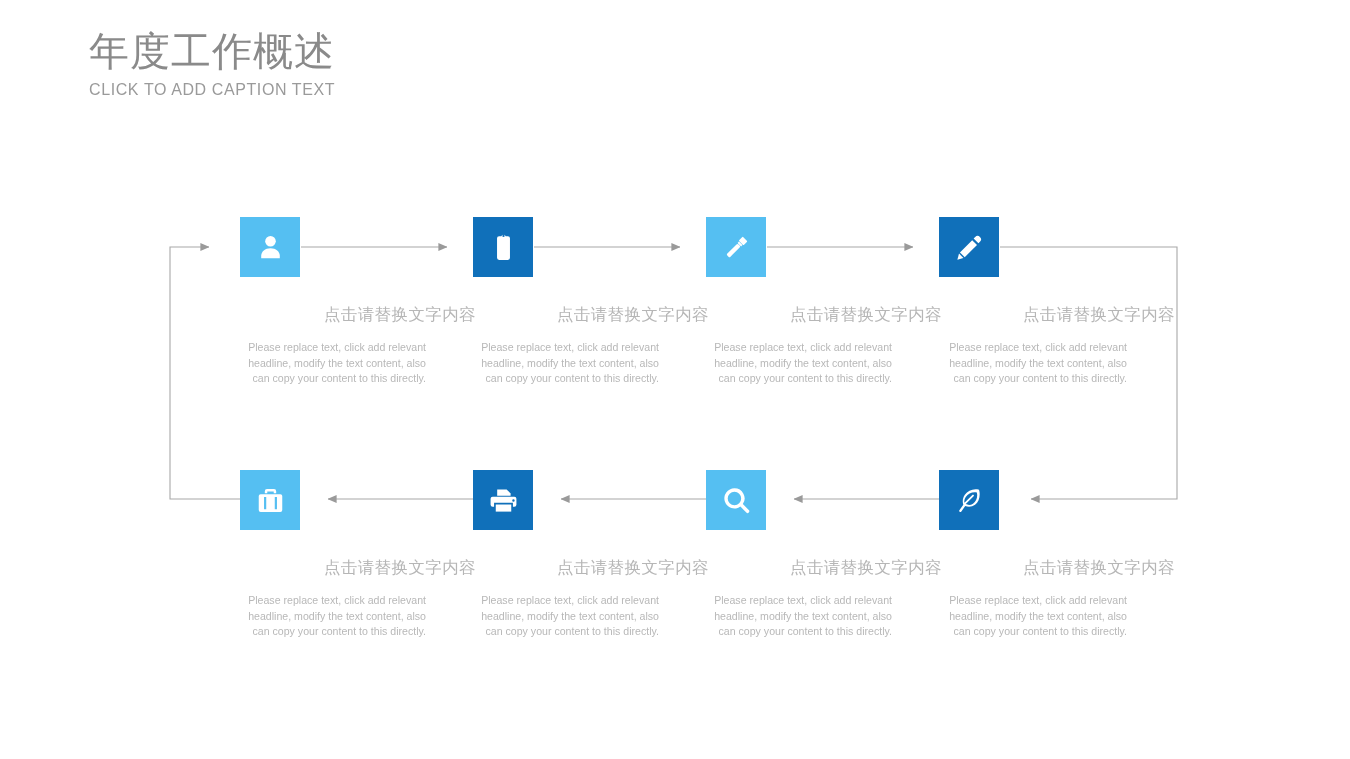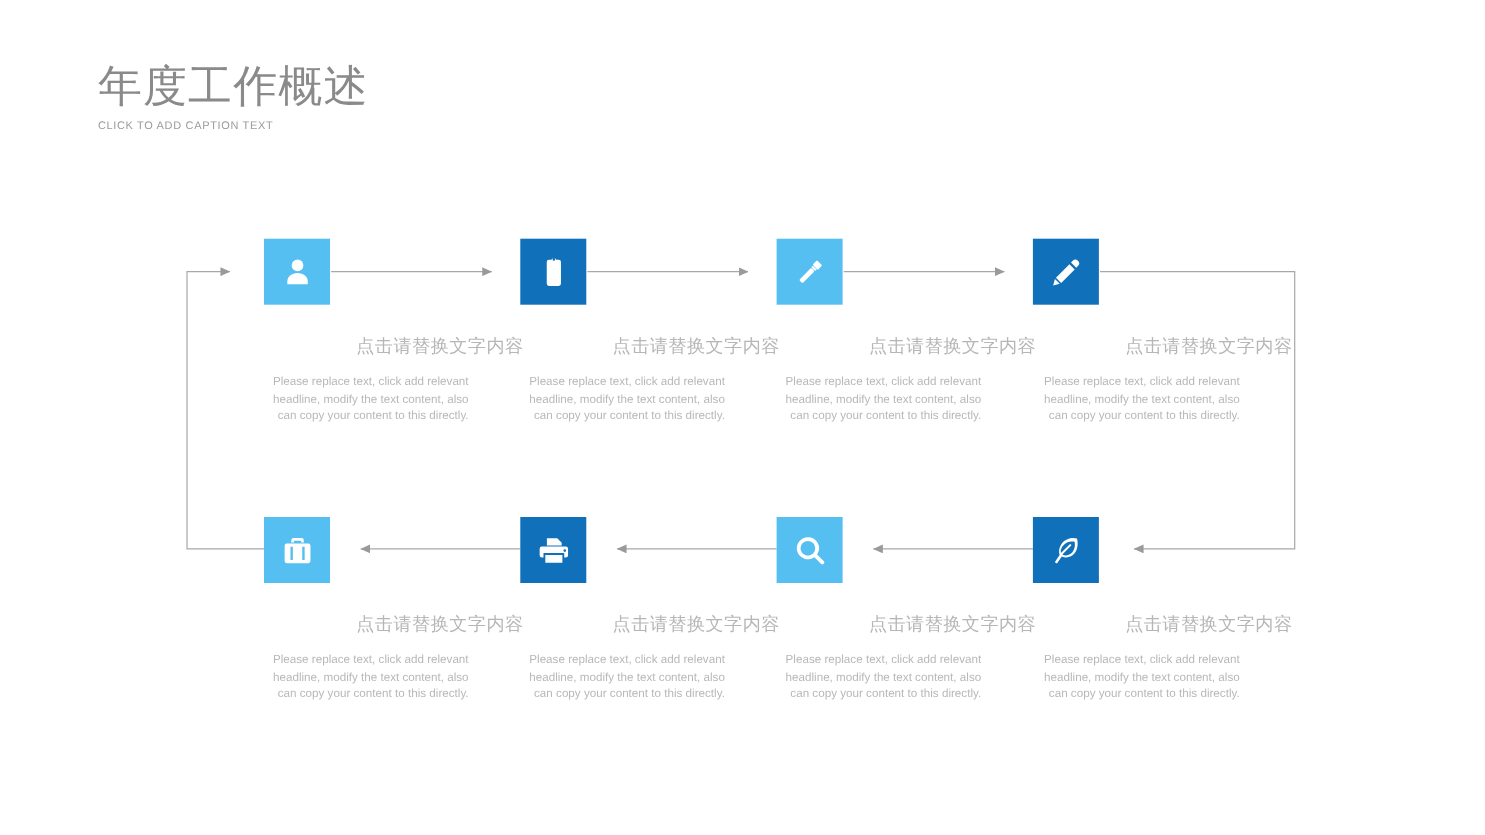--- a/index.html
+++ b/index.html
@@ -13,34 +13,33 @@
     font-family: "Liberation Sans", sans-serif;
     overflow: hidden;
     position: relative;
   }
 
   
   #slide-header {
     position: absolute;
     left: 89px;
     top: 28px;
-    margin-top: 28px;
   }
   #page-title {
     font-size: 40px;
     line-height: 1.18;
     color: #8a8a8a;
     font-weight: 400;
     letter-spacing: 1px;
     white-space: nowrap;
     font-family: "Liberation Sans", sans-serif;
   }
   #page-subtitle {
     margin-top: 6px;
-    font-size: 10px;
+    font-size: 16px;
     color: #9a9a9a;
     letter-spacing: 0.6px;
     white-space: nowrap;
     font-family: "Liberation Sans", sans-serif;
   }
 
   
   #process-diagram {
     position: absolute;
     left: 0;

